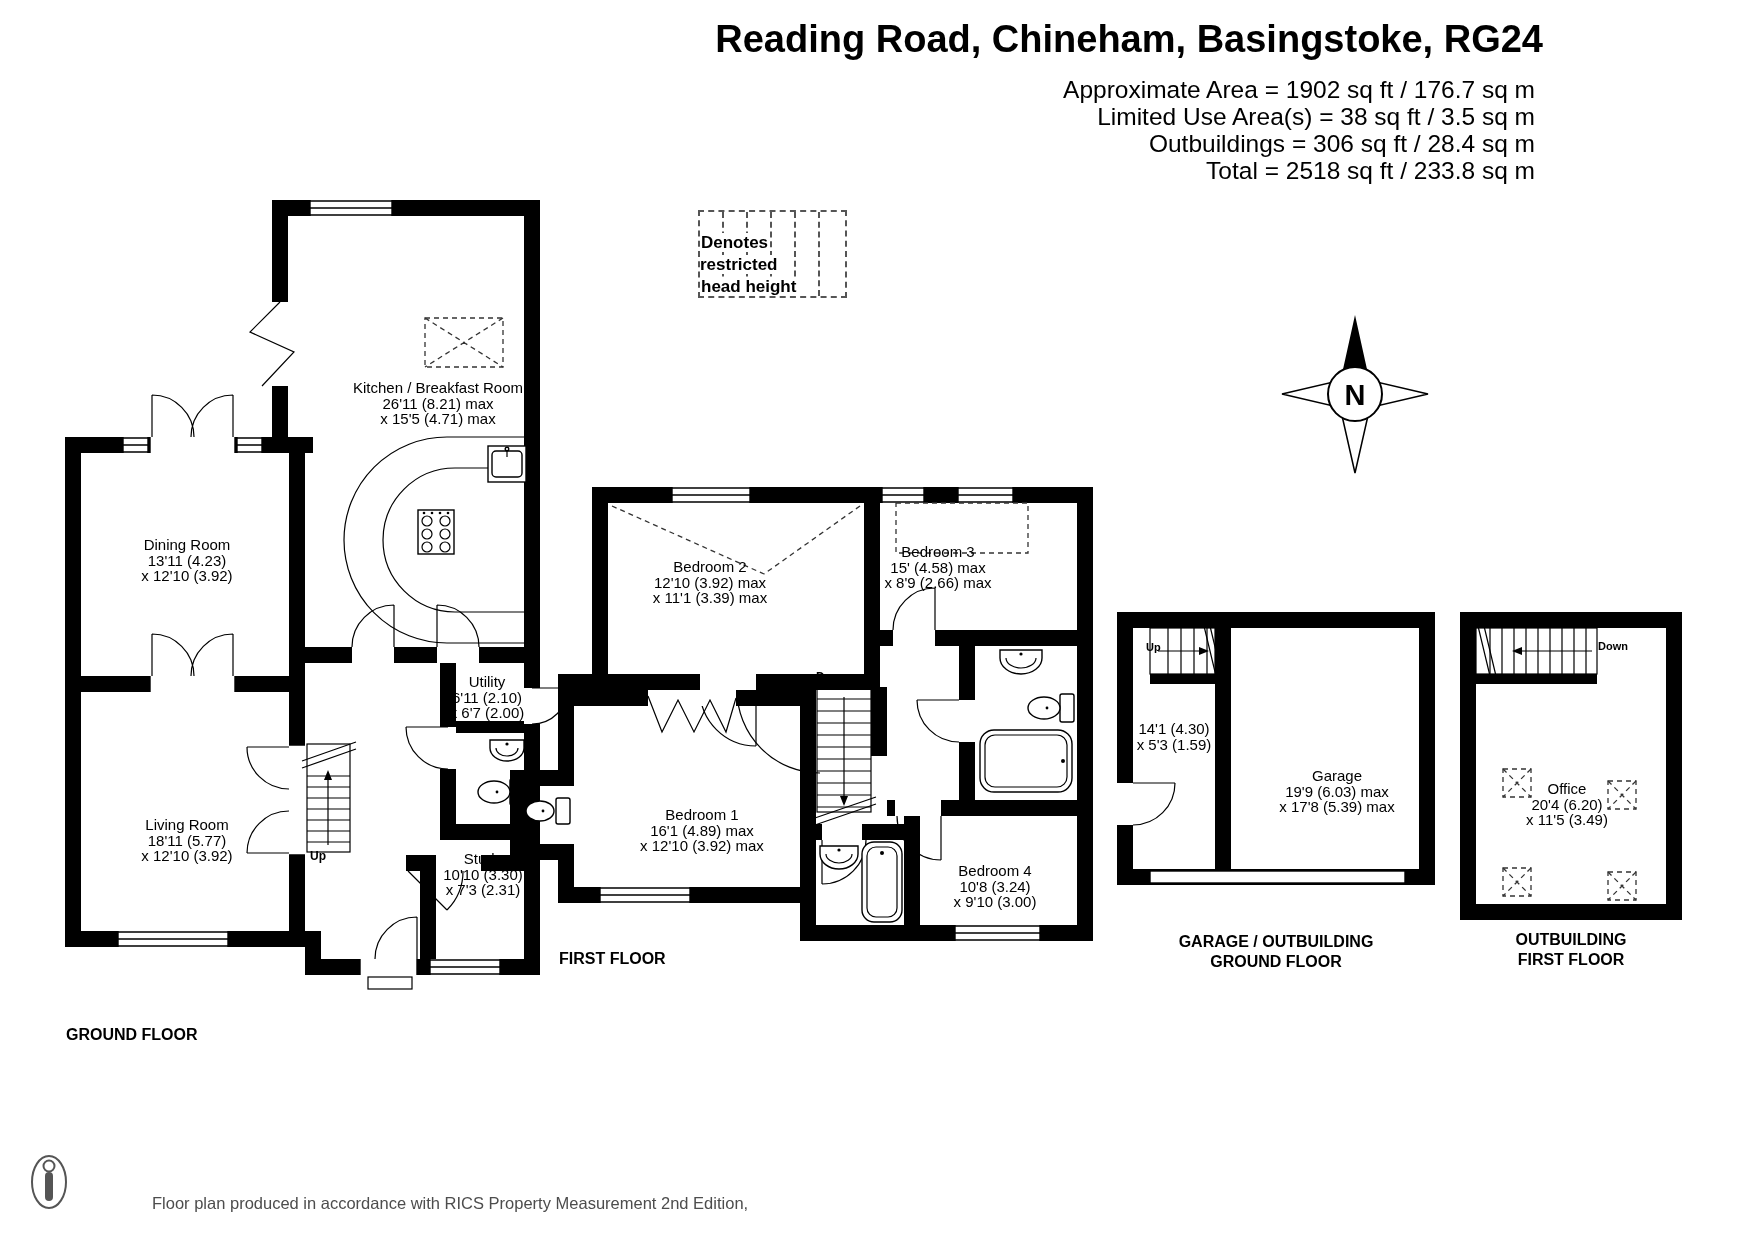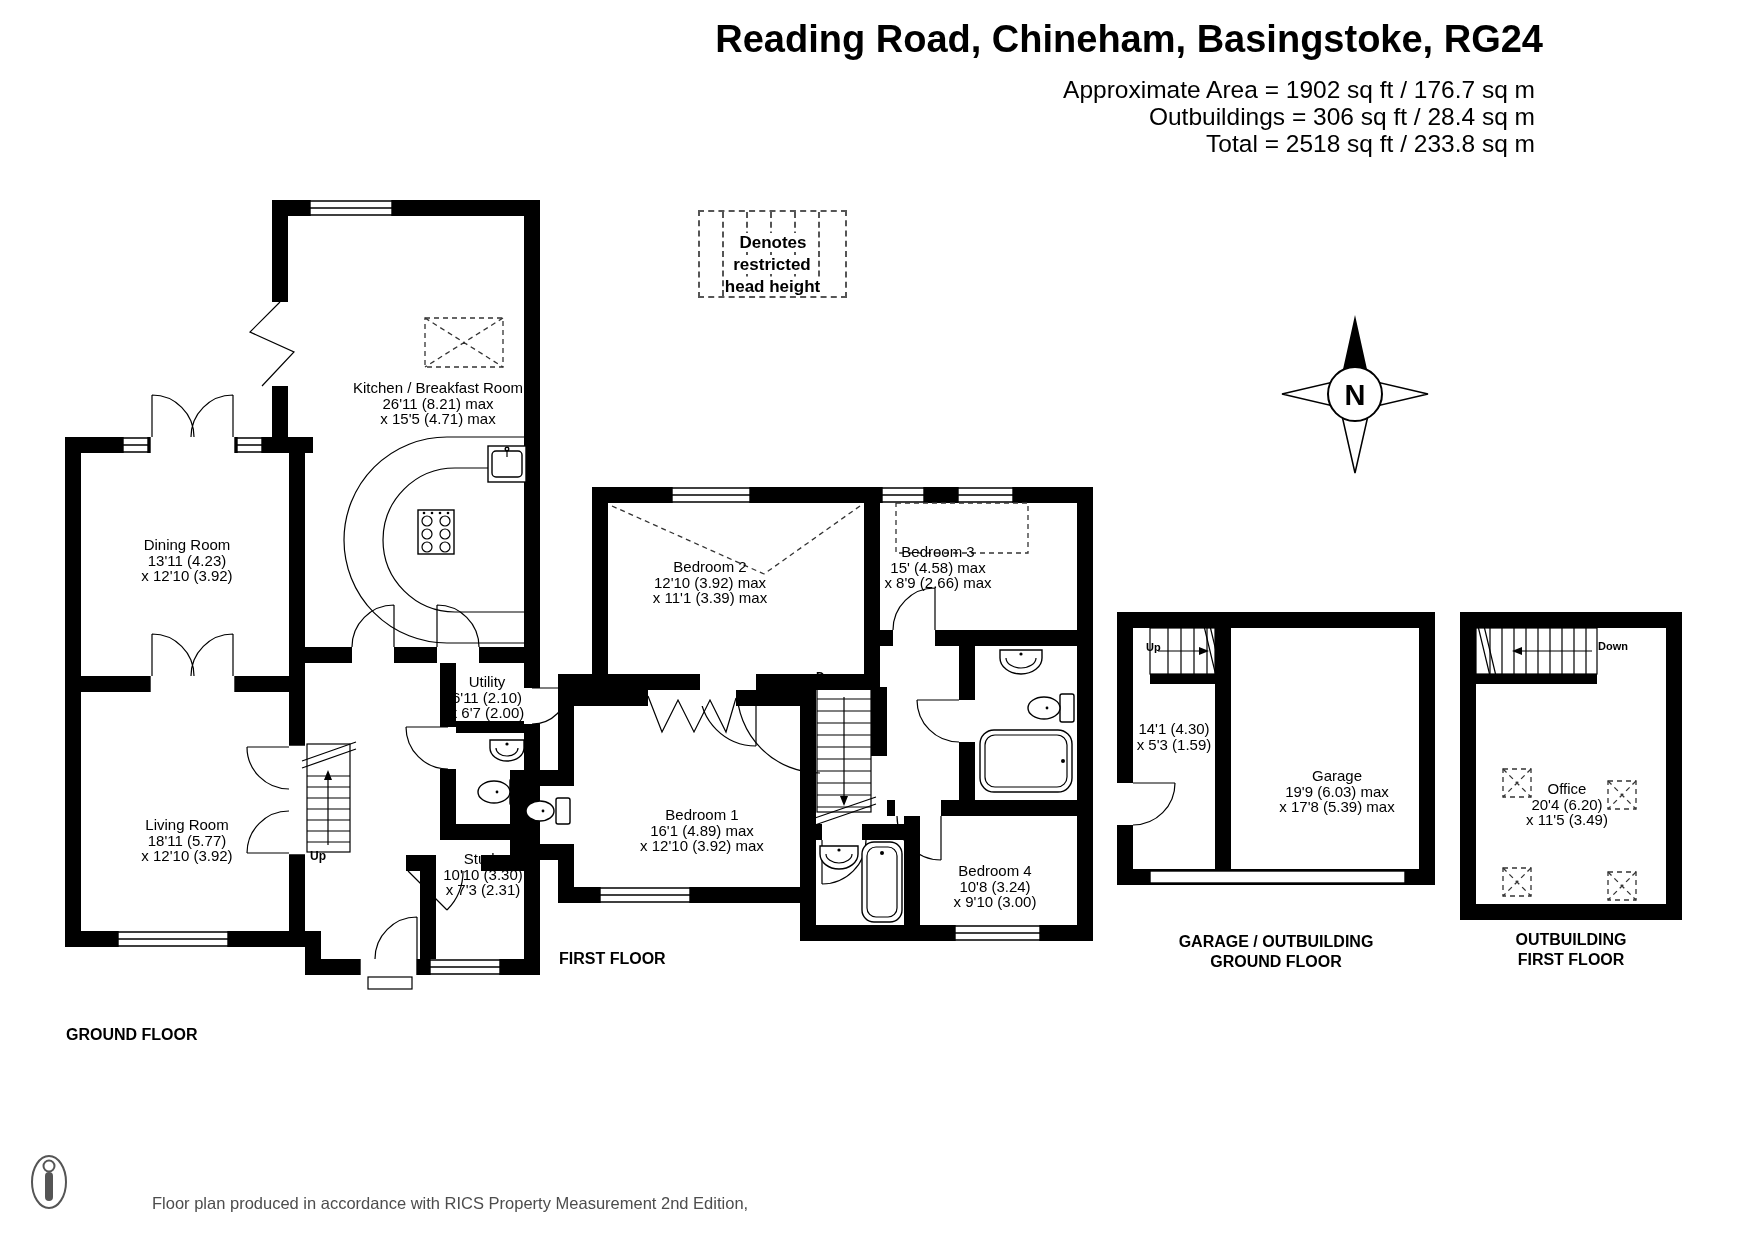--- a/index.html
+++ b/index.html
@@ -13,21 +13,21 @@
   .wt{fill:#fff;stroke:none}
   .ln{stroke:#000;stroke-width:1.4;fill:none}
   .thin{stroke:#000;stroke-width:1.2;fill:none}
   .fx{stroke:#000;stroke-width:1.4;fill:#fff}
   .dash{stroke:#333;stroke-width:1.3;fill:none;stroke-dasharray:5 4}
   .gray{stroke:#555;fill:none}
   .title{position:absolute;z-index:2;right:212px;top:18px;font-size:38px;font-weight:bold;white-space:nowrap}
   .areas{position:absolute;z-index:2;right:220px;top:76px;text-align:right;font-size:24.5px;line-height:27px;white-space:nowrap}
   .legend{position:absolute;z-index:2;left:698px;top:210px;width:145px;height:84px;border:2px dashed #555}
   .legend .vl{position:absolute;top:0;bottom:0;border-left:2px dashed #555}
-  .legend .txt{position:absolute;left:0;right:0;top:20px;text-align:center;font-weight:bold;font-size:17px;line-height:22px;z-index:3}
+  .legend .txt{position:absolute;left:0;right:0;top:20px;text-align:left;font-weight:bold;font-size:17px;line-height:22px;z-index:3}
   .legend .txt span{background:#fff;padding:0 1px}
   .rlabel{position:absolute;z-index:2;text-align:center;font-size:15px;line-height:15.5px;white-space:nowrap}
   .rn{font-weight:normal}
   .flabel{position:absolute;z-index:2;font-weight:bold;font-size:16px;line-height:20px;white-space:nowrap}
   .flabel.ctr{text-align:center}
   .stair{position:absolute;z-index:2;font-weight:bold;font-size:12px;white-space:nowrap}
   .stair.sm{font-size:11px}
   .footer{position:absolute;z-index:2;left:152px;top:1150px;font-size:16.5px;line-height:21.5px;color:#4d4d4d;white-space:pre}
   .compassN{position:absolute;z-index:2;left:1340px;top:379px;width:30px;text-align:center;font-size:29px;font-weight:bold}
 </style>
@@ -311,20 +311,21 @@
     <ellipse class="gray" cx="49" cy="1182" rx="17" ry="26" stroke-width="2"></ellipse>
     <circle class="gray" cx="49" cy="1166" r="5.5" stroke-width="2"></circle>
     <path d="M49,1176V1197" stroke="#555" stroke-width="8" stroke-linecap="round" fill="none"></path>
   </g>
 </svg>
 
 <div class="title">Reading Road, Chineham, Basingstoke, RG24</div>
 
 <div class="areas">
   <div>Approximate Area = 1902 sq ft / 176.7 sq m</div>
+  <div>Limited Use Area(s) = 38 sq ft / 3.5 sq m</div>
   <div>Outbuildings = 306 sq ft / 28.4 sq m</div>
   <div>Total = 2518 sq ft / 233.8 sq m</div>
 </div>
 
 <div class="legend">
   <span class="vl" style="left:22px"></span>
     <span class="vl" style="left:46px"></span>
   <span class="vl" style="left:70px"></span>
     <span class="vl" style="left:94px"></span>
   <span class="vl" style="left:118px"></span>

